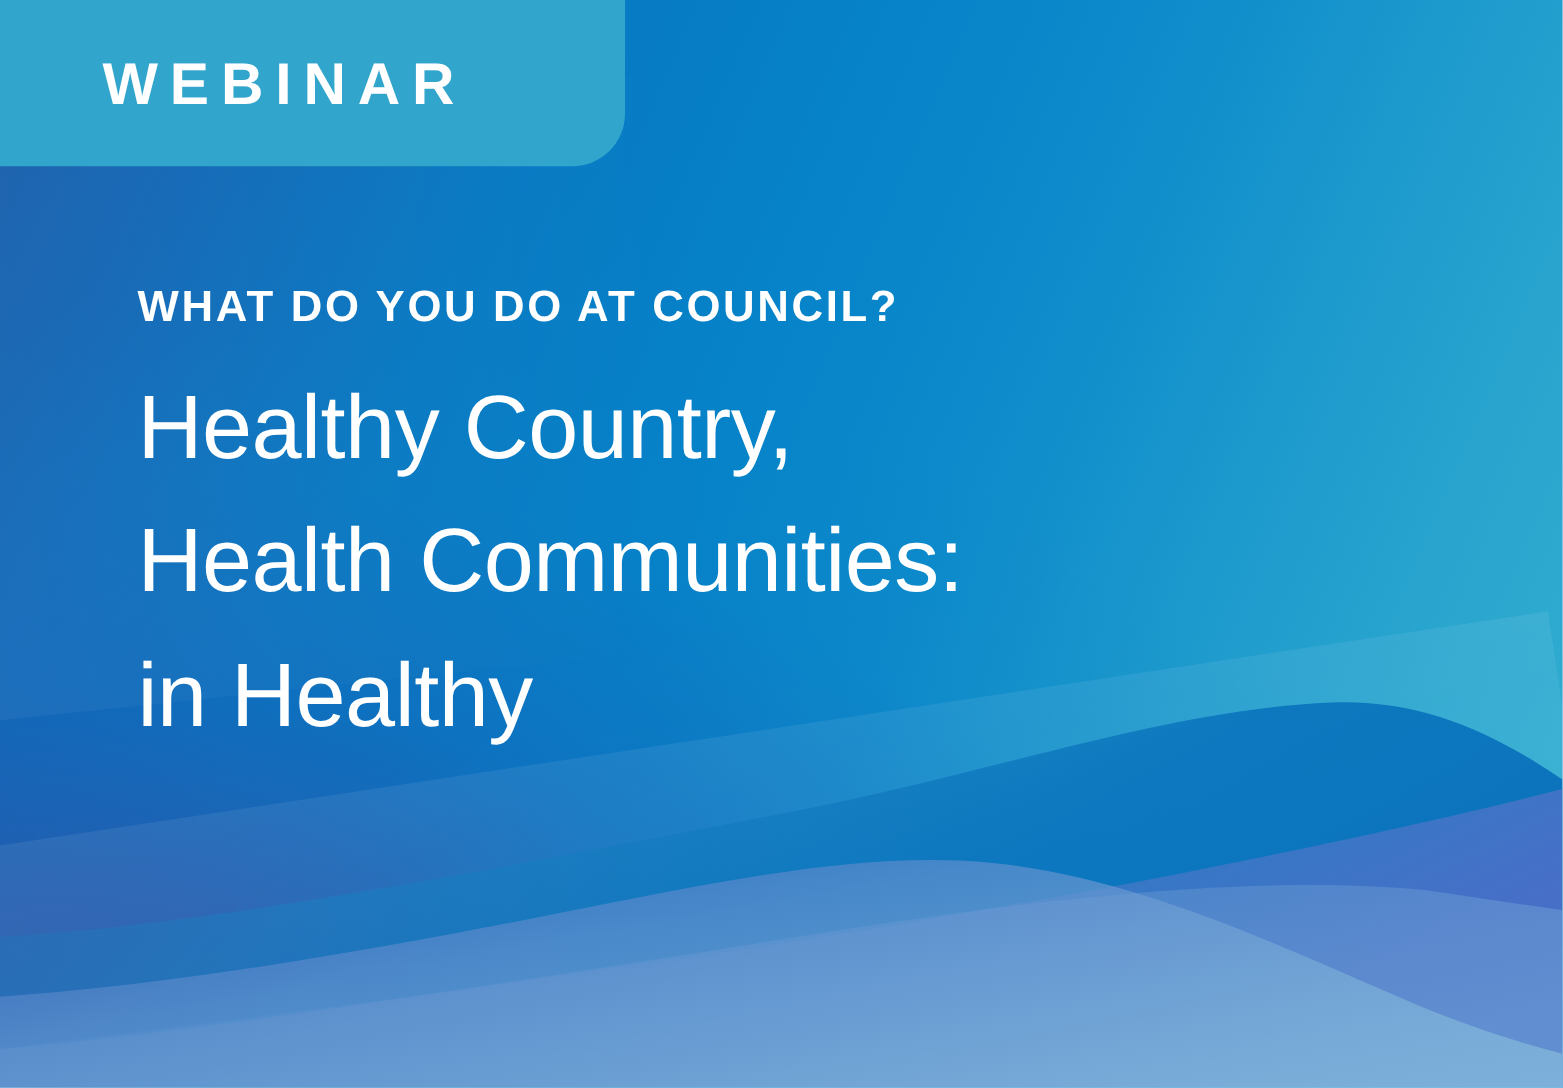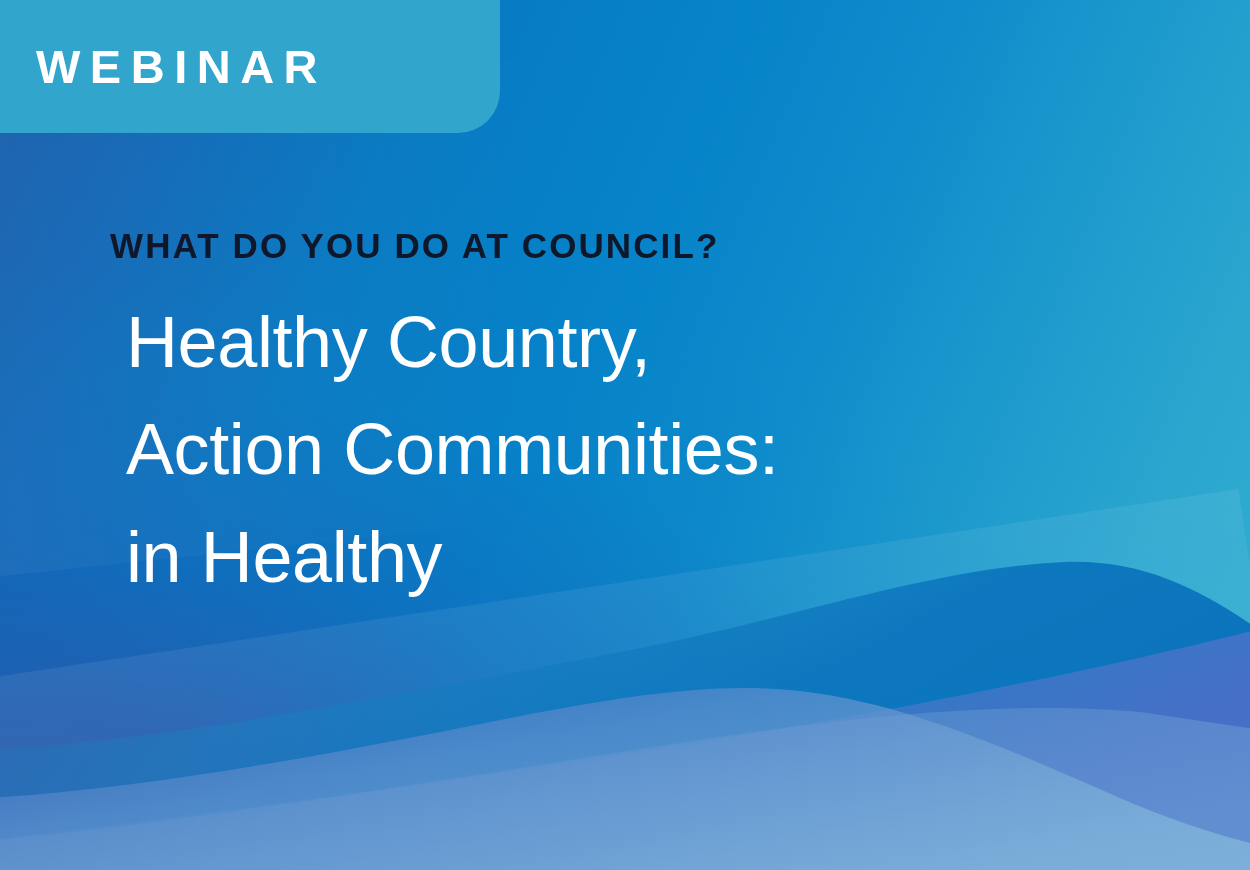--- a/index.html
+++ b/index.html
@@ -87,42 +87,42 @@
     border-bottom-right-radius: 42px;
     display: flex;
     align-items: center;
   }
   .badge-label {
     color: #ffffff;
     font-size: 47px;
     font-weight: bold;
     letter-spacing: 9.5px;
     line-height: 1;
-    margin-left: 36px;
+    margin-left: 82px;
     white-space: nowrap;
   }
 
   
   .content {
     position: absolute;
     left: 110px;
     top: 228px;
     width: 940px;
   }
   .eyebrow {
-    color: #0f172a;
+    color: #ffffff;
     font-size: 35px;
     font-weight: bold;
     letter-spacing: 2.1px;
     line-height: 1;
     margin: 0 0 26px 0;
     white-space: nowrap;
   }
   .headline {
-    margin: 16px;
+    margin: 0;
     color: #ffffff;
     font-size: 72px;
     font-weight: normal;
     line-height: 1.49;
     letter-spacing: -0.4px;
   }
   .headline .hl-line { display: block; white-space: nowrap; }
 </style>
 </head>
 <body>
@@ -185,18 +185,18 @@
   </div>
 
   <div class="badge">
     <span class="badge-label">WEBINAR</span>
   </div>
 
   <div class="content">
     <p class="eyebrow">WHAT DO YOU DO AT COUNCIL?</p>
     <h1 class="headline">
       <span class="hl-line">Healthy Country,</span>
-      <span class="hl-line">Action Communities:</span>
+      <span class="hl-line">Health Communities:</span>
       <span class="hl-line">in Healthy</span>
     </h1>
   </div>
 
 </div>
 
 </body></html>

